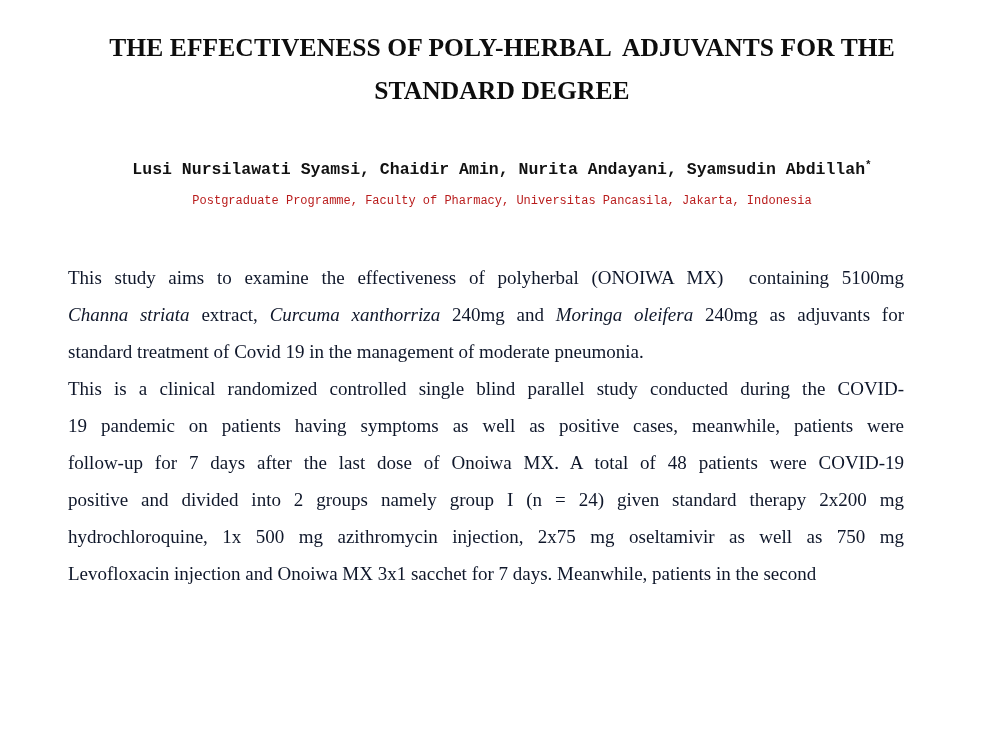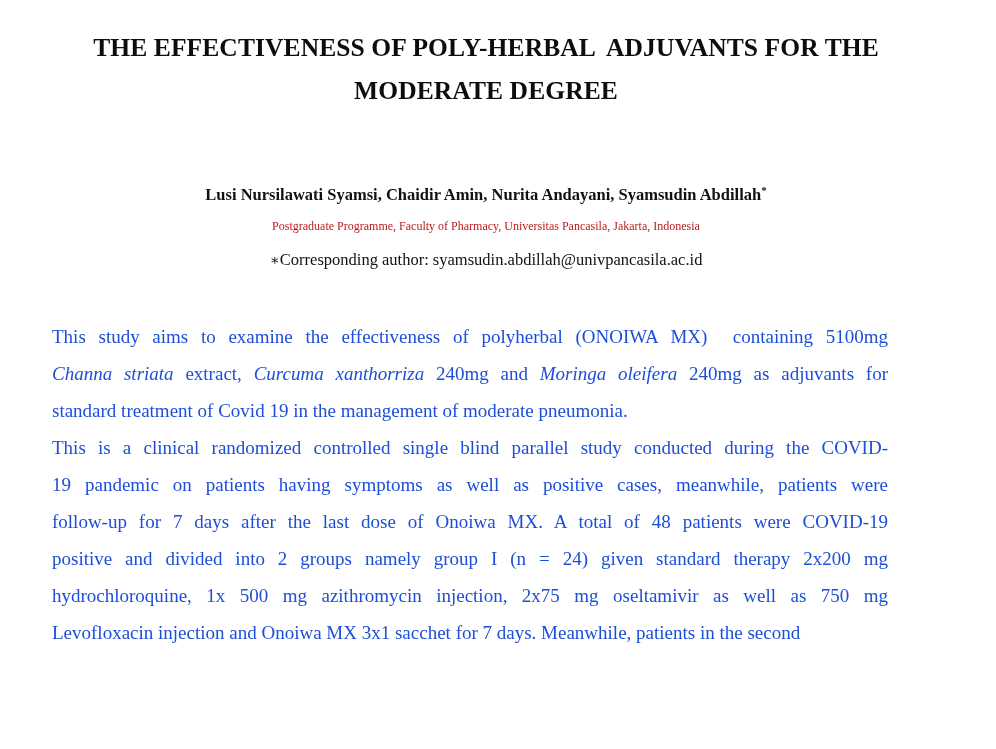--- a/index.html
+++ b/index.html
@@ -15,41 +15,43 @@
     color: #111111;
     -webkit-font-smoothing: antialiased;
   }
 
   .page {
     position: relative;
     width: 972px;
     height: 749px;
     background: #ffffff;
     overflow: hidden;
+    padding-left: 16px;
   }
 
   
   .title-block {
     margin: 0;
     padding-top: 26px;
   }
   .title-line {
     text-align: center;
     font-weight: bold;
     font-size: 25.5px;
     letter-spacing: 0.1px;
     line-height: 43px;
     color: #0d0d0d;
     white-space: pre;
   }
 
   
   .author-block {
-    margin-top: 67px;
+    margin-top: 42px;
     text-align: center;
+    font-family: Liberation Mono, monospace;
   }
   .authors-line {
     font-weight: bold;
     font-size: 16.5px;
     line-height: 31px;
     color: #111111;
   }
   .authors-line .sup {
     font-size: 11px;
     vertical-align: super;
@@ -84,21 +86,21 @@
     line-height: 37px;
     margin: 0;
     color: #0d0d0d;
   }
   .para {
     font-size: 19px;
     line-height: 37px;
     margin: 0;
     text-align: justify;
     text-justify: inter-word;
-    color: #1d4ed8;
+    color: #0f172a;
     white-space: pre-wrap;
   }
   .para em, .italic {
     font-style: italic;
   }
   
   .jline {
     display: block;
     text-align: justify;
     text-align-last: justify;
@@ -109,27 +111,26 @@
     text-align-last: left;
   }
 </style>
 </head>
 <body>
 
 <div class="page">
 
   <div class="title-block">
     <div class="title-line">THE EFFECTIVENESS OF POLY-HERBAL  ADJUVANTS FOR THE</div>
-    <div class="title-line">MODERATE DEGREE</div>
+    <div class="title-line">STANDARD DEGREE</div>
   </div>
 
   <div class="author-block">
     <div class="authors-line"><span>Lusi Nursilawati Syamsi, Chaidir Amin, Nurita Andayani, Syamsudin Abdillah</span><span class="sup">*</span></div>
     <div class="affiliation-line">Postgraduate Programme, Faculty of Pharmacy, Universitas Pancasila, Jakarta, Indonesia</div>
-    <div class="corresponding-line"><span class="star">∗</span><span>Corresponding author: syamsudin.abdillah@univpancasila.ac.id</span></div>
   </div>
 
   <div class="body-block">
 
     <div>
       <div class="para" id="abstract-para"><span class="jline"><span>This study aims to examine the effectiveness of polyherbal (ONOIWA MX)  containing 5100mg</span></span><span class="jline"><span class="italic">Channa striata</span><span> extract, </span><span class="italic">Curcuma xanthorriza</span><span> 240mg and </span><span class="italic">Moringa oleifera</span><span> 240mg as adjuvants for</span></span><span class="jline free"><span>standard treatment of Covid 19 in the management of moderate pneumonia.</span></span></div>
     </div>
 
     <div>
       <div class="para" id="method-para"><span class="jline"><span>This is a clinical randomized controlled single blind parallel study conducted during the COVID-</span></span><span class="jline"><span>19 pandemic on patients having symptoms as well as positive cases, meanwhile, patients were</span></span><span class="jline"><span>follow-up for 7 days after the last dose of Onoiwa MX. A total of 48 patients were COVID-19</span></span><span class="jline"><span>positive and divided into 2 groups namely group I (n = 24) given standard therapy 2x200 mg</span></span><span class="jline"><span>hydrochloroquine, 1x 500 mg azithromycin injection, 2x75 mg oseltamivir as well as 750 mg</span></span><span class="jline free"><span>Levofloxacin injection and Onoiwa MX 3x1 sacchet for 7 days. Meanwhile, patients in the second</span></span></div>

